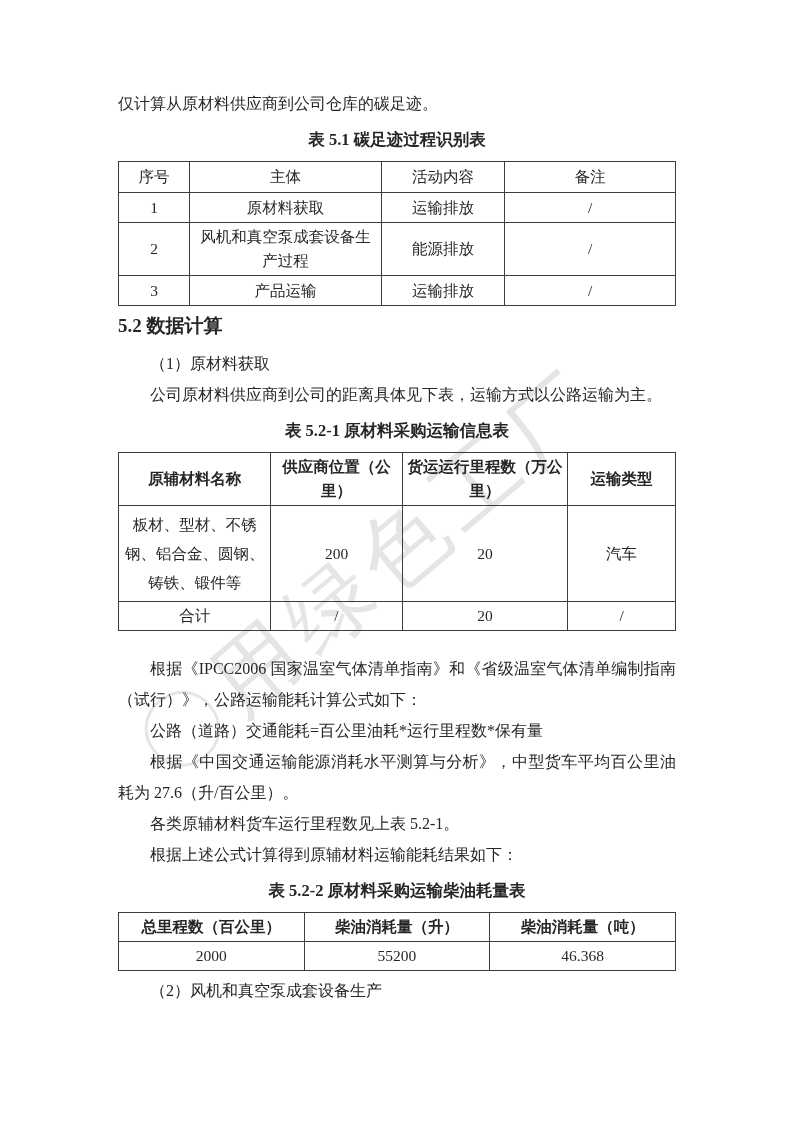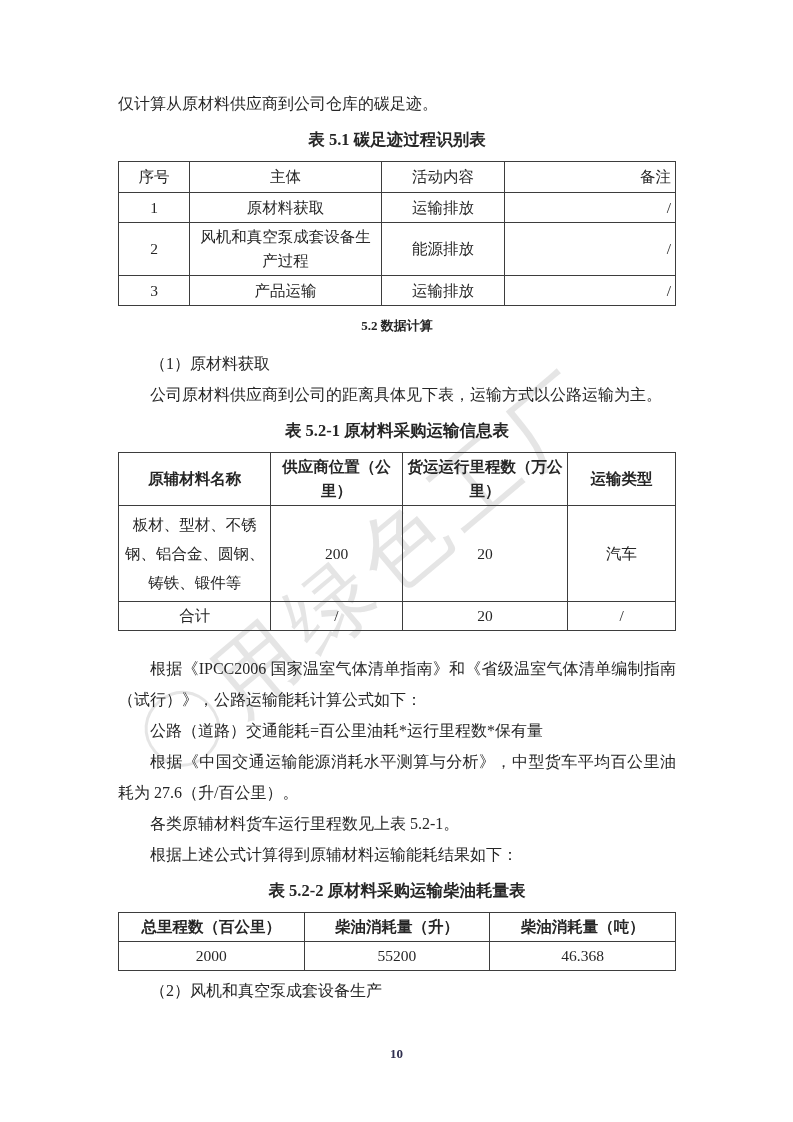--- a/index.html
+++ b/index.html
@@ -40,23 +40,22 @@
   .tbl-title{
     margin:10px 0 10px 0;
     text-align:center;
     font-weight:bold;
     font-size:16.5px;
     line-height:22px;
   }
   .sec-heading{
     margin:8px 0 10px 0;
     font-weight:bold;
-    font-size:13px;
+    font-size:19px;
     line-height:24px;
-    text-align:center;
   }
   table{
     width:100%;
     border-collapse:collapse;
     table-layout:fixed;
     font-size:15.5px;
   }
   td{
     border:1px solid #3d3d3d;
     text-align:center;
@@ -65,21 +64,21 @@
     line-height:24px;
   }
   .t1 td{height:25px;}
   .t1 tr:first-child td{height:26px;}
   .t2 td.hdr, .t3 td.hdr{font-weight:bold;}
   .t2 .tallrow td{line-height:29px;padding-top:4px;padding-bottom:4px;}
   
   .t1 td:nth-child(1){width:12%;}
   .t1 td:nth-child(2){width:35%;}
   .t1 td:nth-child(3){width:22%;}
-  .t1 td:nth-child(4){width:31%;text-align:right;}
+  .t1 td:nth-child(4){width:31%;}
   .t2 td:nth-child(1){width:27.5%;margin-top:16px;}
   .t2 td:nth-child(2){width:23.5%;}
   .t2 td:nth-child(3){width:30%;}
   .t2 td:nth-child(4){width:19%;}
   .t3 td{width:33.33%;}
   sup,sub{font-size:10px;line-height:0;}
   .para-block{margin-top:22px;}
   .pagenum{
     position:absolute;
     top:1046px;left:0;width:100%;
@@ -187,15 +186,14 @@
       </tbody>
     </table>
 
     <div class="spacer-sm"></div>
 
 
     <p class="body indent">（2）风机和真空泵成套设备生产</p>
 
   </div>
 
-  <div class="pagenum">10</div>
 
 </div>
 
 </body></html>

